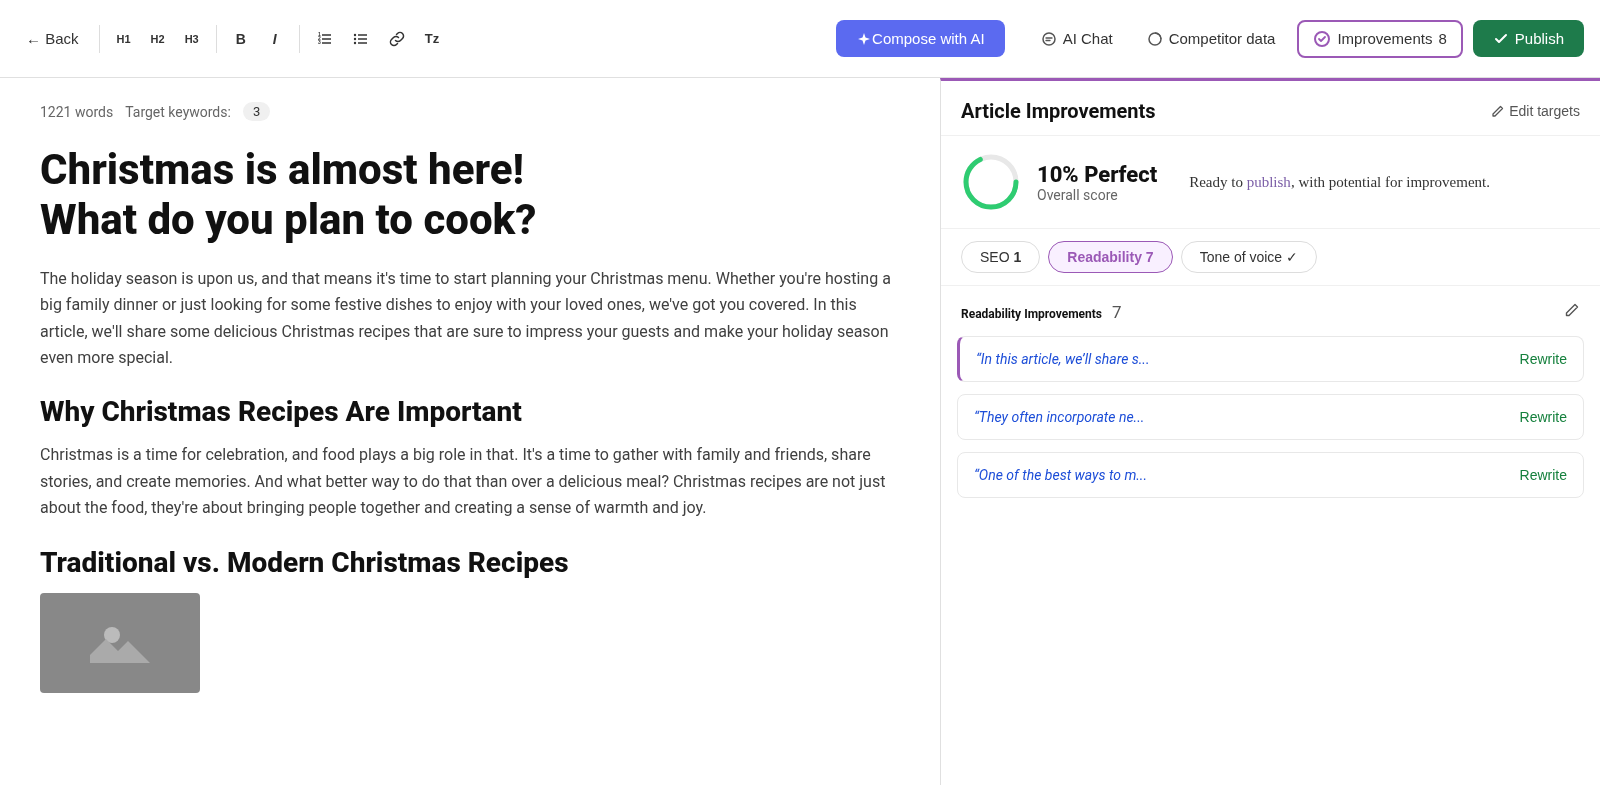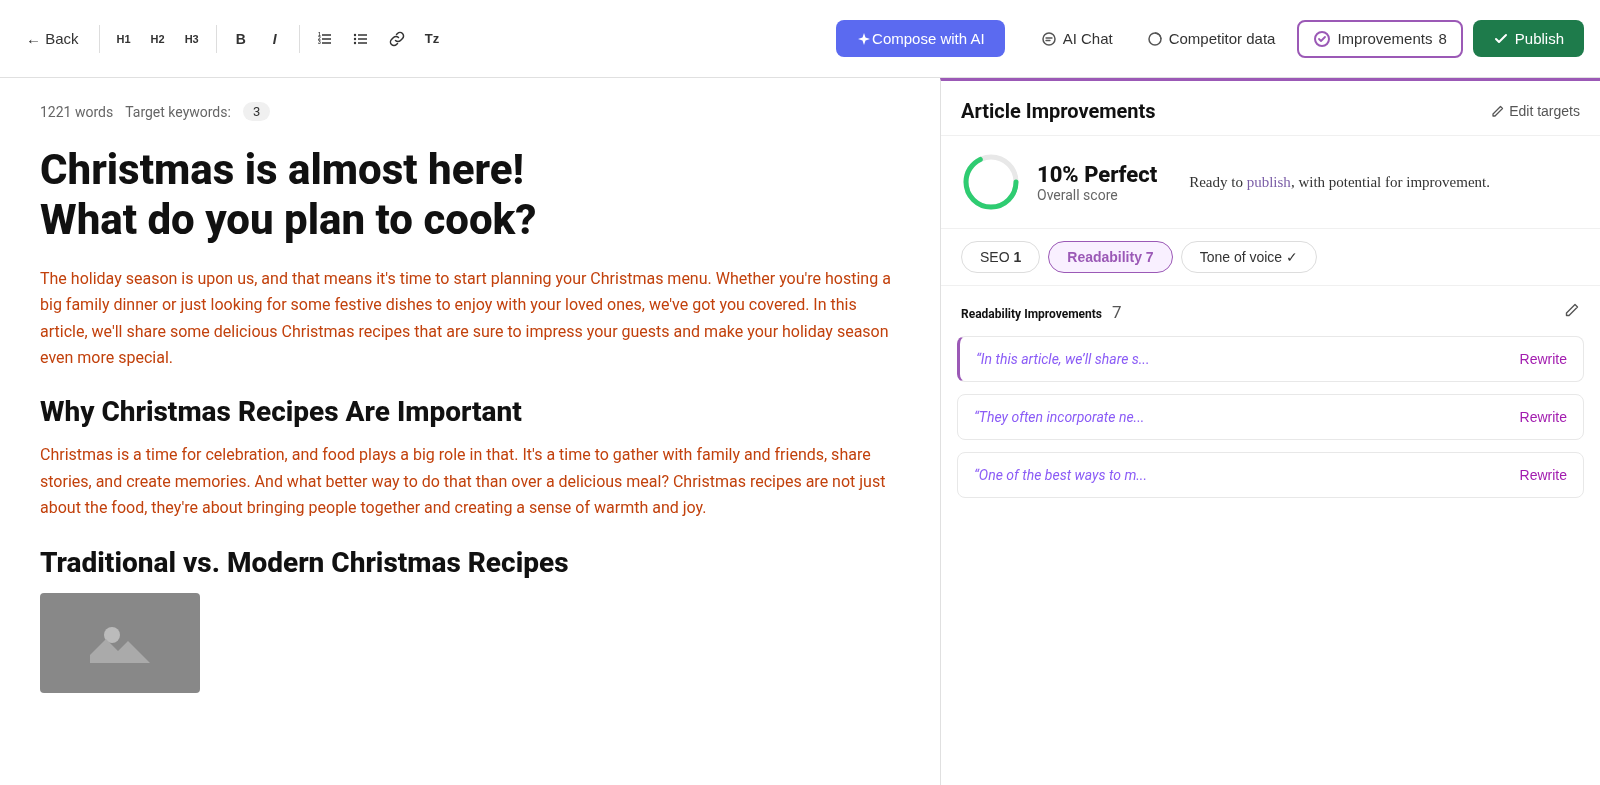--- a/index.html
+++ b/index.html
@@ -78,21 +78,21 @@
     }
     .keyword-badge {
       display: inline-flex; align-items: center;
       background: #f0f0f0; border-radius: 20px;
       padding: 2px 10px; font-size: 13px; color: #333;
     }
     .article-title {
       font-size: 42px; font-weight: 800; color: #111;
       line-height: 1.2; margin-bottom: 20px;
     }
-    .article-body { font-size: 16px; color: #c2410c; line-height: 1.65; margin-bottom: 24px; }
+    .article-body { font-size: 16px; color: #404040; line-height: 1.65; margin-bottom: 24px; }
     .article-h2 { font-size: 28px; font-weight: 800; color: #111; margin-bottom: 14px; }
     .article-img-placeholder {
       width: 160px; height: 100px;
       background: #888; border-radius: 4px;
       overflow: hidden; display: flex; align-items: center; justify-content: center;
     }
 
     
     .sidebar-panel {
       width: 660px; background: #fff;
@@ -157,26 +157,26 @@
     .improvement-card {
       margin: 6px 16px; border: 1px solid #e8e8e8;
       border-radius: 8px; padding: 14px 16px;
       background: #fff;
     }
     .improvement-card.active { border-left: 3px solid #9b59b6; }
     .improvement-card-row {
       display: flex; align-items: center; justify-content: space-between;
     }
     .improvement-quote {
-      font-style: italic; font-size: 14px; color: #8b5cf6;
+      font-style: italic; font-size: 14px; color: #1d4ed8;
       flex: 1;
     }
     .rewrite-btn {
       background: none; border: none; cursor: pointer;
-      font-size: 14px; color: #a21caf; margin-left: 12px;
+      font-size: 14px; color: #15803d; margin-left: 12px;
       white-space: nowrap;
       text-align: right;
     }
     .card-label { font-size: 13px; color: #888; margin-bottom: 4px; }
     .card-desc { font-size: 14px; color: #333; margin-bottom: 8px; }
   </style>
 </head>
 <body>
 
 <div class="toolbar">

